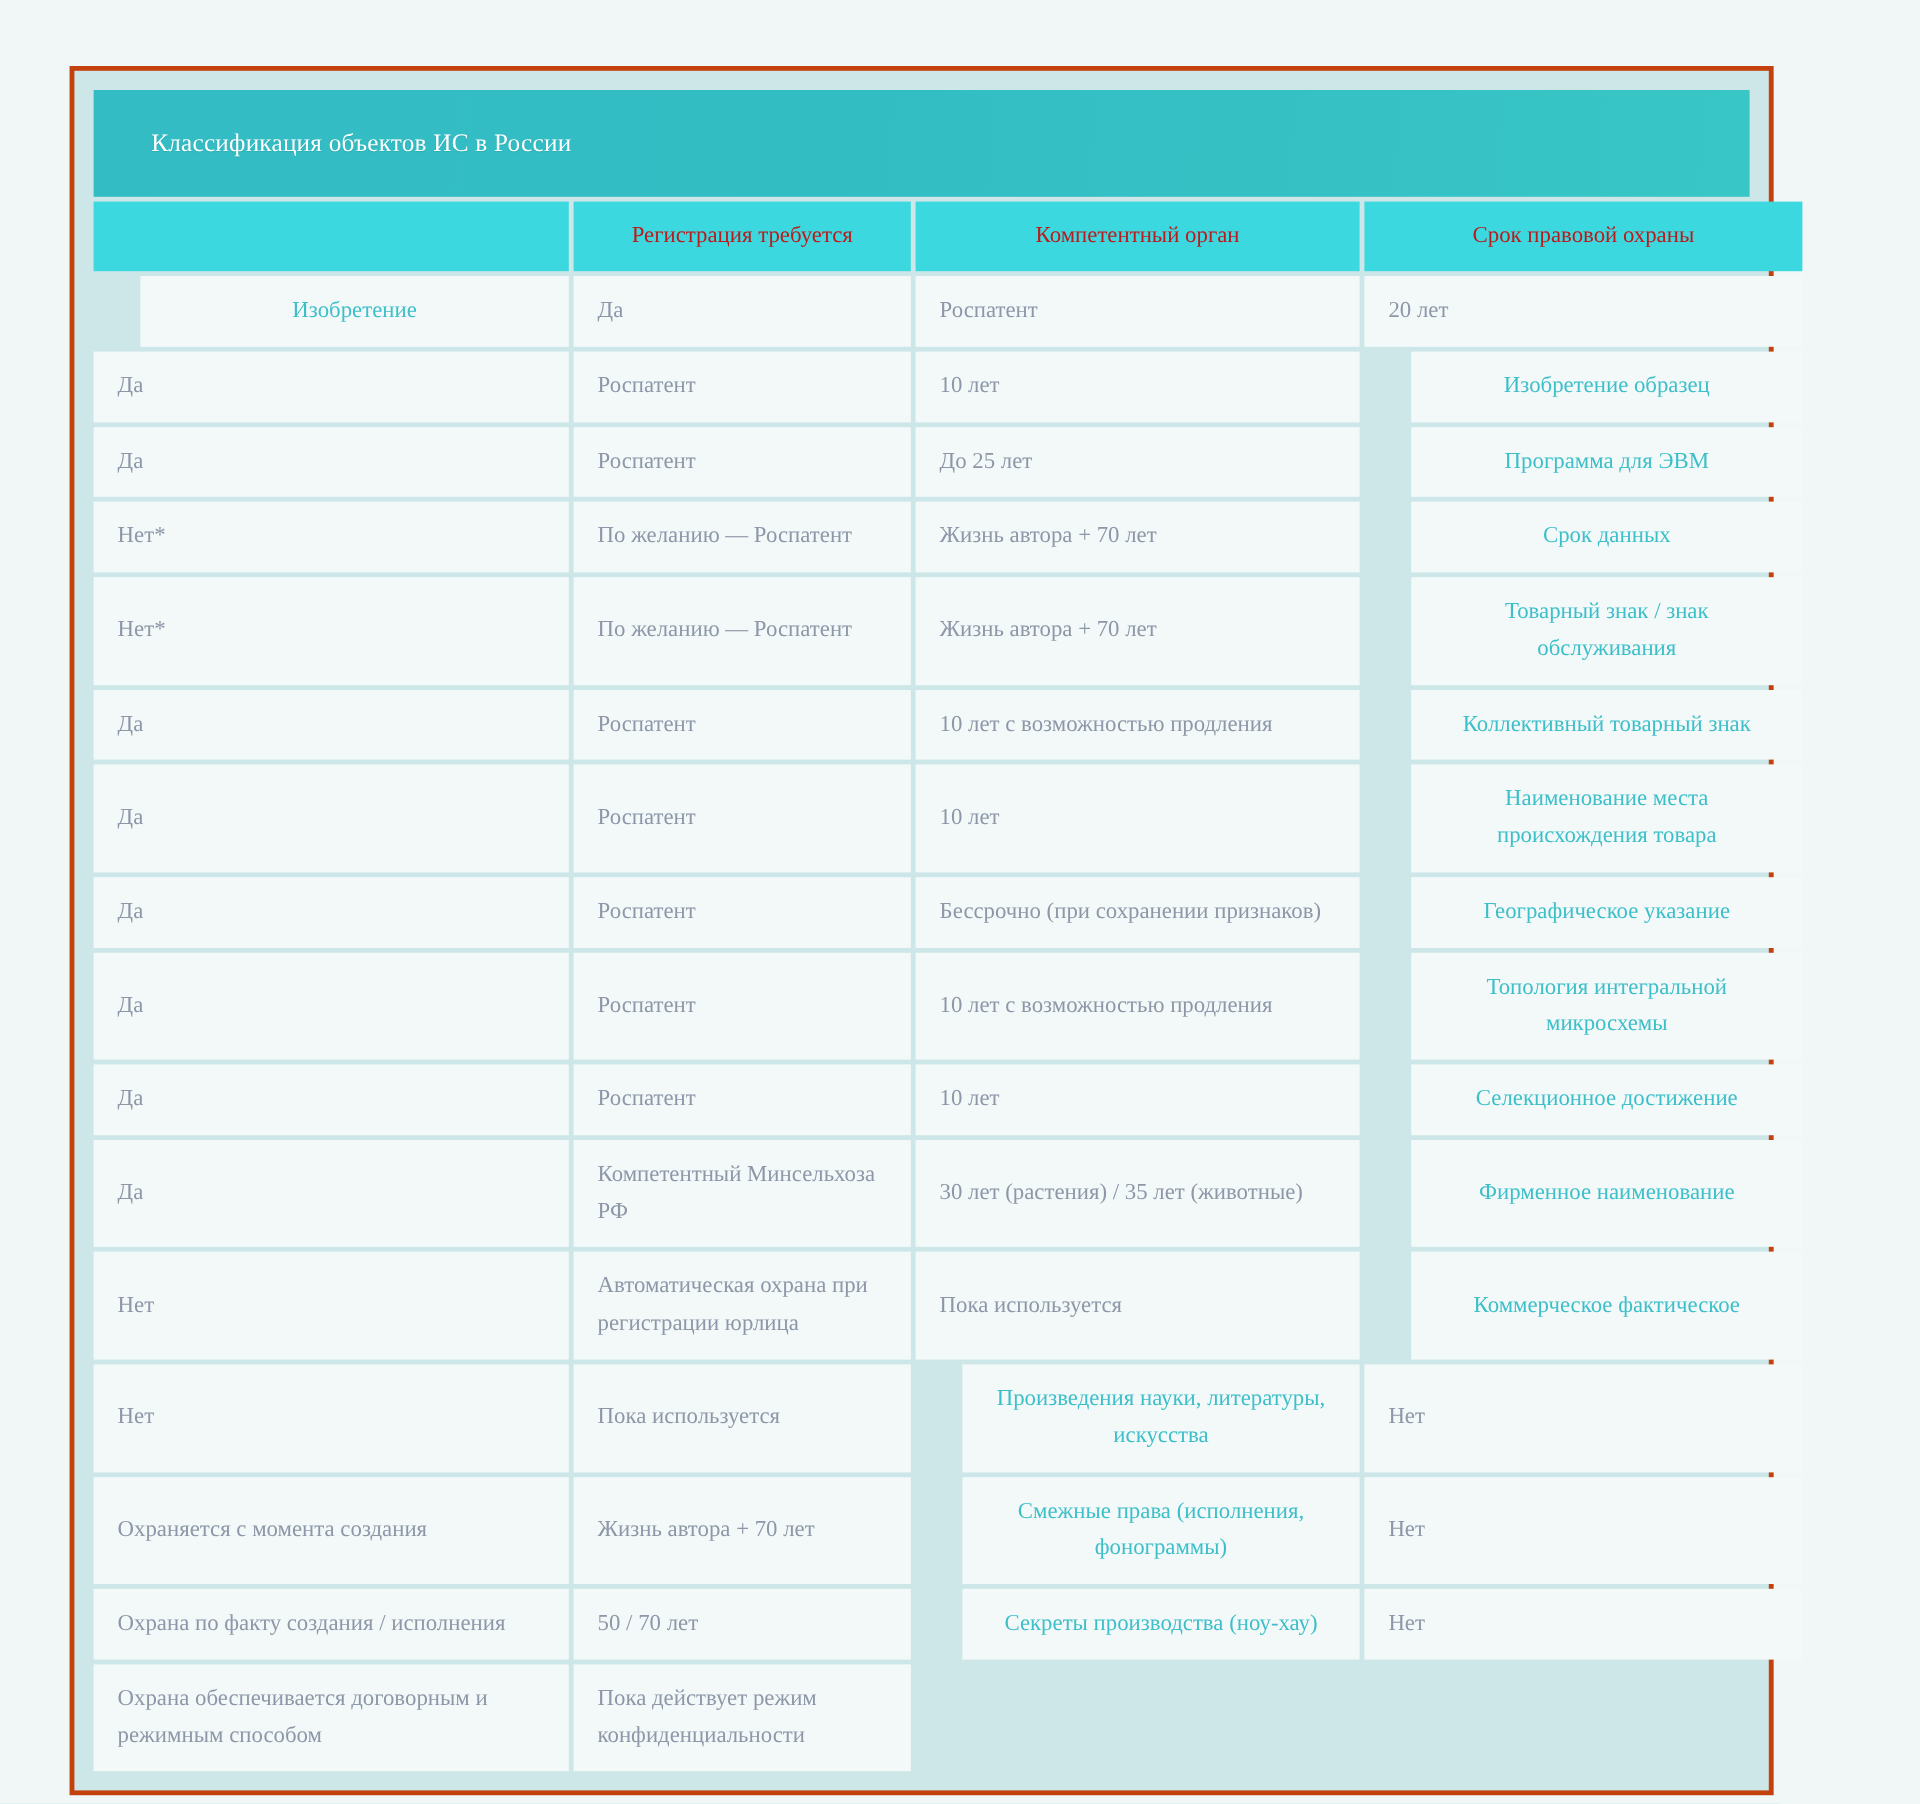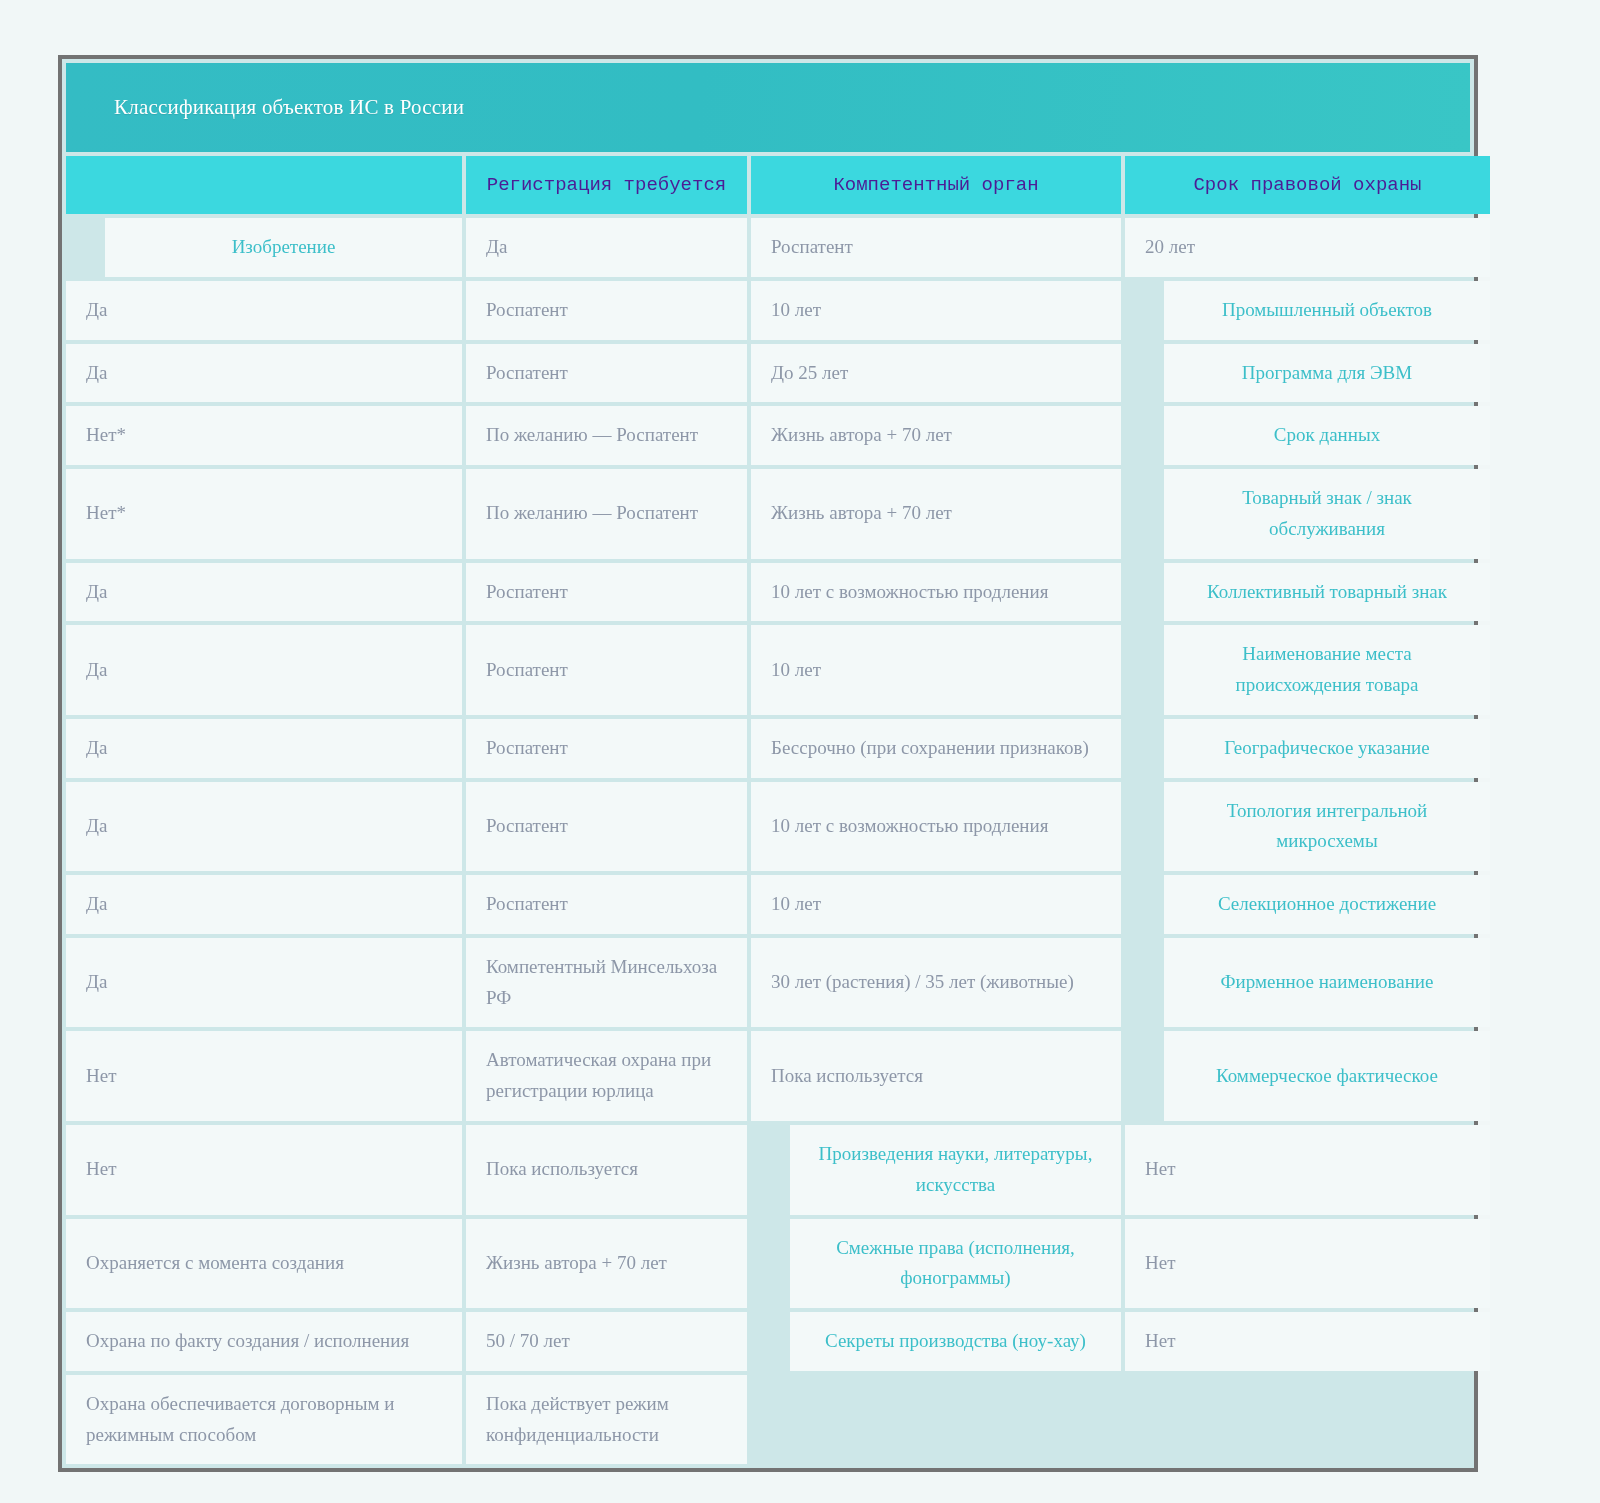--- a/index.html
+++ b/index.html
@@ -13,23 +13,23 @@
     font-family: "Liberation Serif", serif;
     overflow: hidden;
   }
 
   .table-frame {
     position: absolute;
     left: 58px;
     top: 55px;
     width: 1420px;
     background: #cde7e8;
-    padding: 4px;
+    padding: 16px;
     box-sizing: border-box;
-    border: 4px solid #737373;
+    border: 4px solid #c2410c;
   }
 
   
   .table-caption {
     box-sizing: border-box;
     height: 89px;
     background: linear-gradient(95deg, #34bcc4 0%, #32bdc3 45%, #39c6c6 100%);
     color: #ffffff;
     display: flex;
     align-items: center;
@@ -43,22 +43,22 @@
   
   .grid {
     display: grid;
     grid-template-columns: 396px 281px 370px 365px;
     gap: 4px;
     padding-top: 4px;
   }
 
   .hcell {
     background: #3bd8df;
-    color: #4c1d95;
-    font-family: Liberation Mono, monospace;
+    color: #b91c1c;
+    font-family: Liberation Serif, serif;
     font-size: 19px;
     display: flex;
     align-items: center;
     justify-content: center;
     text-align: right;
     height: 58px;
     padding: 0 10px;
     box-sizing: border-box;
   }
   .hcell.blank { }
@@ -97,21 +97,21 @@
       <div class="hcell">Регистрация требуется</div>
       <div class="hcell">Компетентный орган</div>
       <div class="hcell">Срок правовой охраны</div>
       <div class="cell name">Изобретение</div>
       <div class="cell val">Да</div>
       <div class="cell val">Роспатент</div>
       <div class="cell val">20 лет</div>
       <div class="cell val">Да</div>
       <div class="cell val">Роспатент</div>
       <div class="cell val">10 лет</div>
-      <div class="cell name">Промышленный объектов</div>
+      <div class="cell name">Изобретение образец</div>
       <div class="cell val">Да</div>
       <div class="cell val">Роспатент</div>
       <div class="cell val">До 25 лет</div>
       <div class="cell name">Программа для ЭВМ</div>
       <div class="cell val">Нет*</div>
       <div class="cell val">По желанию — Роспатент</div>
       <div class="cell val">Жизнь автора + 70 лет</div>
       <div class="cell name">Срок данных</div>
       <div class="cell val">Нет*</div>
       <div class="cell val">По желанию — Роспатент</div>

